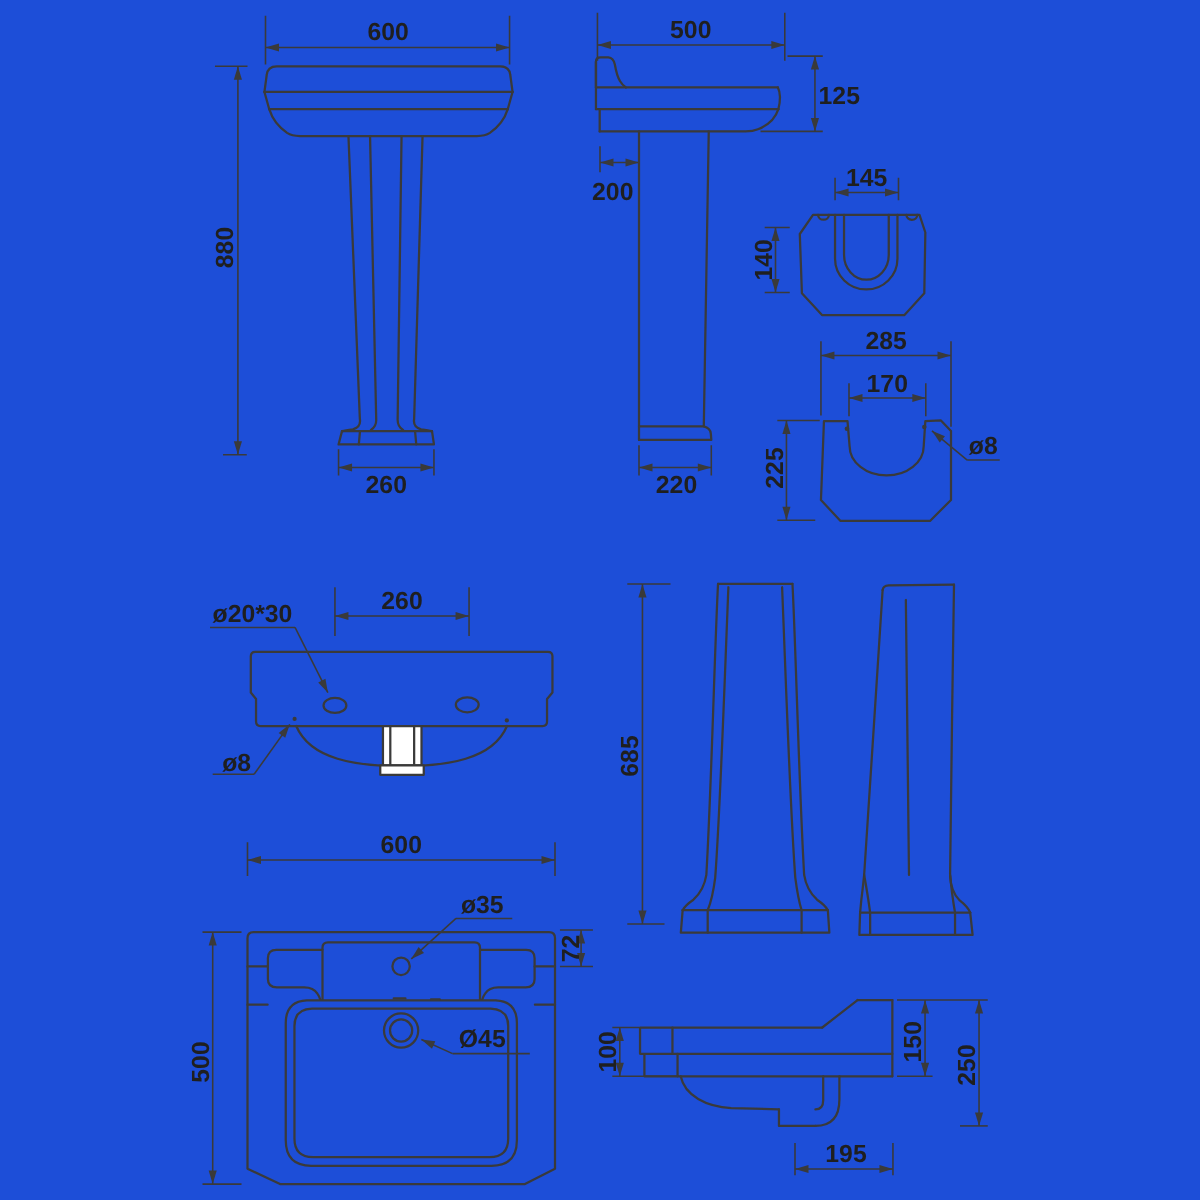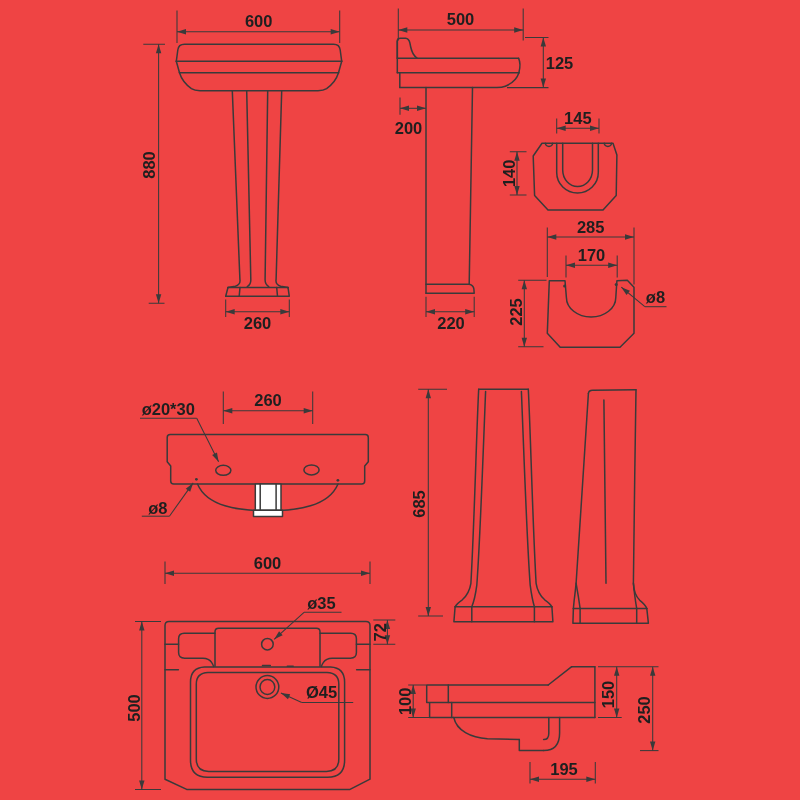--- a/index.html
+++ b/index.html
@@ -1,16 +1,16 @@
 <!DOCTYPE html>
 <html><head>
 <meta charset="utf-8">
 <style>
   html,body{margin:0;padding:0;background:#fff;}
-  #canvas{width:800px;height:800px;background:#ef4444;position:relative;overflow:hidden;}
+  #canvas{width:800px;height:800px;background:#1d4ed8;position:relative;overflow:hidden;}
   svg{display:block;}
   .o{fill:none;stroke:#3a3a3a;stroke-width:1.5;stroke-linejoin:round;stroke-linecap:round;}
   .d{fill:none;stroke:#3a3a3a;stroke-width:1.05;stroke-linecap:butt;}
   .w{fill:#ffffff;stroke:#3a3a3a;stroke-width:1.5;stroke-linejoin:round;}
   .dot{fill:#3a3a3a;stroke:none;}
   .t{font:700 16.5px "Liberation Sans", sans-serif;fill:#1f1f1f;}
 </style>
 </head>
 <body>
 

